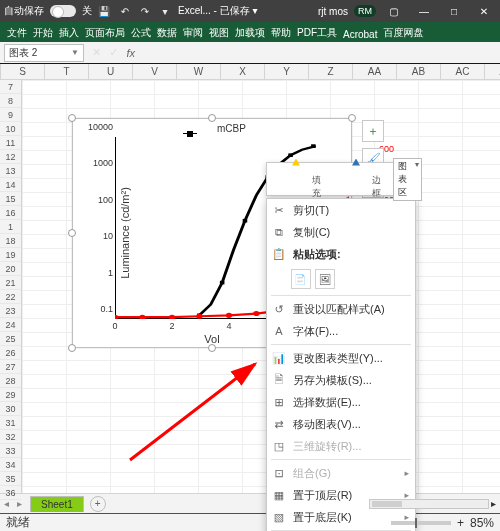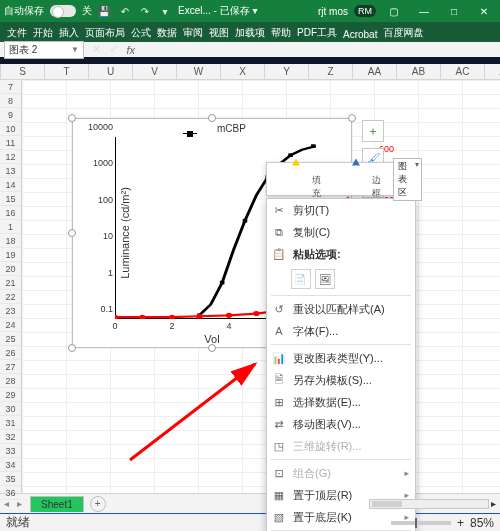--- a/index.html
+++ b/index.html
@@ -1,34 +1,34 @@
 <!DOCTYPE html>
 <html><head>
 <meta charset="utf-8">
 <style>
   * { box-sizing: border-box; margin: 0; padding: 0; font-family: "Microsoft YaHei", "Segoe UI", sans-serif; }
   body { width: 500px; height: 531px; background: #fff; overflow: hidden; position: relative; font-size: 11px; color: #333; }
 
   
-  .titlebar { height: 22px; background: #15803d; display: flex; align-items: center; color: #fff; font-size: 10px; padding: 0 4px; gap: 6px; }
+  .titlebar { height: 22px; background: #404040; display: flex; align-items: center; color: #fff; font-size: 10px; padding: 0 4px; gap: 6px; }
   .titlebar .left { display: flex; align-items: center; gap: 6px; flex: 0 0 auto;}
   .titlebar .autosave-toggle { width: 26px; height: 12px; border-radius: 6px; background: #e8e8e8; position: relative; display: inline-block; }
   .titlebar .autosave-toggle::after { content:""; position:absolute; left:2px; top:1px; width:10px; height:10px; background:#fff; border-radius:50%; border:1px solid #bbb; }
   .titlebar .center { flex:1; text-align:left; white-space:nowrap; overflow:hidden; text-overflow:ellipsis; }
   .titlebar .right { display:flex; align-items:center; gap:6px; }
   .titlebar .ico { width:14px; text-align:center; opacity:.9; }
   .titlebar .userbox { background:#0f3d25; padding:1px 4px; border-radius:6px; font-size:9px;}
   .winbtn { width:24px; text-align:center; }
 
   
   .ribbon-tabs { height: 20px; background:#185c37; display:flex; align-items:flex-end; color:#fff; font-size:10px; padding:0 4px; }
   .ribbon-tabs span { padding:2px 3px; cursor:default; white-space:nowrap; }
 
   
-  .formulabar { height:22px; border-bottom:7px solid #0f172a; display:flex; align-items:center; background:#f3f3f3; }
+  .formulabar { height:22px; border-bottom:1px solid #0f172a; display:flex; align-items:center; background:#f3f3f3; }
   .namebox { width:80px; height:18px; border:1px solid #bfbfbf; background:#fff; display:flex; align-items:center; padding:0 4px; font-size:10px; justify-content:space-between; margin-left:4px;}
   .namebox .dd { color:#777; font-size:8px;}
   .fxarea { display:flex; align-items:center; gap:8px; margin-left:8px; color:#aaa; }
   .fxarea .fx { font-style:italic; color:#666; }
 
   
   .gridwrap { position:relative; height: calc(531px - 22px - 20px - 22px - 20px - 18px); background:#fff; }
   .colheads { height:16px; display:flex; border-bottom:1px solid #d4d4d4; background:#f3f3f3; font-size:10px; color:#555;}
   .colheads .rowhead { width:22px; border-right:1px solid #d4d4d4; background:#e6e6e6;}
   .colheads .ch { flex:0 0 44px; text-align:center; border-right:1px solid #d4d4d4; line-height:16px; }
@@ -86,21 +86,21 @@
   .ctxmenu .sep{ height:1px; background:#e0e0e0; margin:2px 4px;}
   .pastegrid{ height:28px; display:flex; align-items:center; padding-left:24px; gap:4px;}
   .pastegrid .pb{ width:20px; height:20px; border:1px solid #d0d0d0; display:flex; align-items:center; justify-content:center; font-size:10px;}
 
   
   .arrow{ position:absolute; left:120px; top:350px; pointer-events:none; z-index:50;}
 
   
   .sheetbar{ height:20px; border-top:1px solid #d4d4d4; display:flex; align-items:center; font-size:10px; background:#f3f3f3;}
   .sheetbar .nav{ padding:0 4px; color:#888;}
-  .sheetbar .tab{ background:#22c55e; border:1px solid #bfbfbf; border-bottom:none; padding:2px 10px; margin-left:4px;}
+  .sheetbar .tab{ background:#84cc16; border:1px solid #bfbfbf; border-bottom:none; padding:2px 10px; margin-left:4px;}
   .sheetbar .plus{ margin-left:6px; width:16px; height:16px; border:1px solid #bfbfbf; border-radius:50%; text-align:center; line-height:14px; color:#666;}
   .sheetbar .scroll{ margin-left:auto; display:flex; align-items:center; gap:2px; padding-right:4px;}
   .sheetbar .scrollbar{ width:120px; height:10px; border:1px solid #c8c8c8; background:#eee; position:relative;}
   .sheetbar .scrollbar::after{content:"";position:absolute;left:2px;top:1px;width:30px;height:6px;background:#cfcfcf;}
 
   .statusbar{ height:18px; background:#f3f3f3; border-top:1px solid #1d4ed8; display:flex; align-items:center; font-size:12px; padding:0 6px;}
   .statusbar .r{ margin-left:auto; display:flex; align-items:center; gap:6px;}
   .statusbar .zslider{ width:60px; height:4px; background:#ccc; position:relative;}
   .statusbar .zslider::after{content:"";position:absolute;left:40%;top:-3px;width:2px;height:10px;background:#666;}
 </style>

